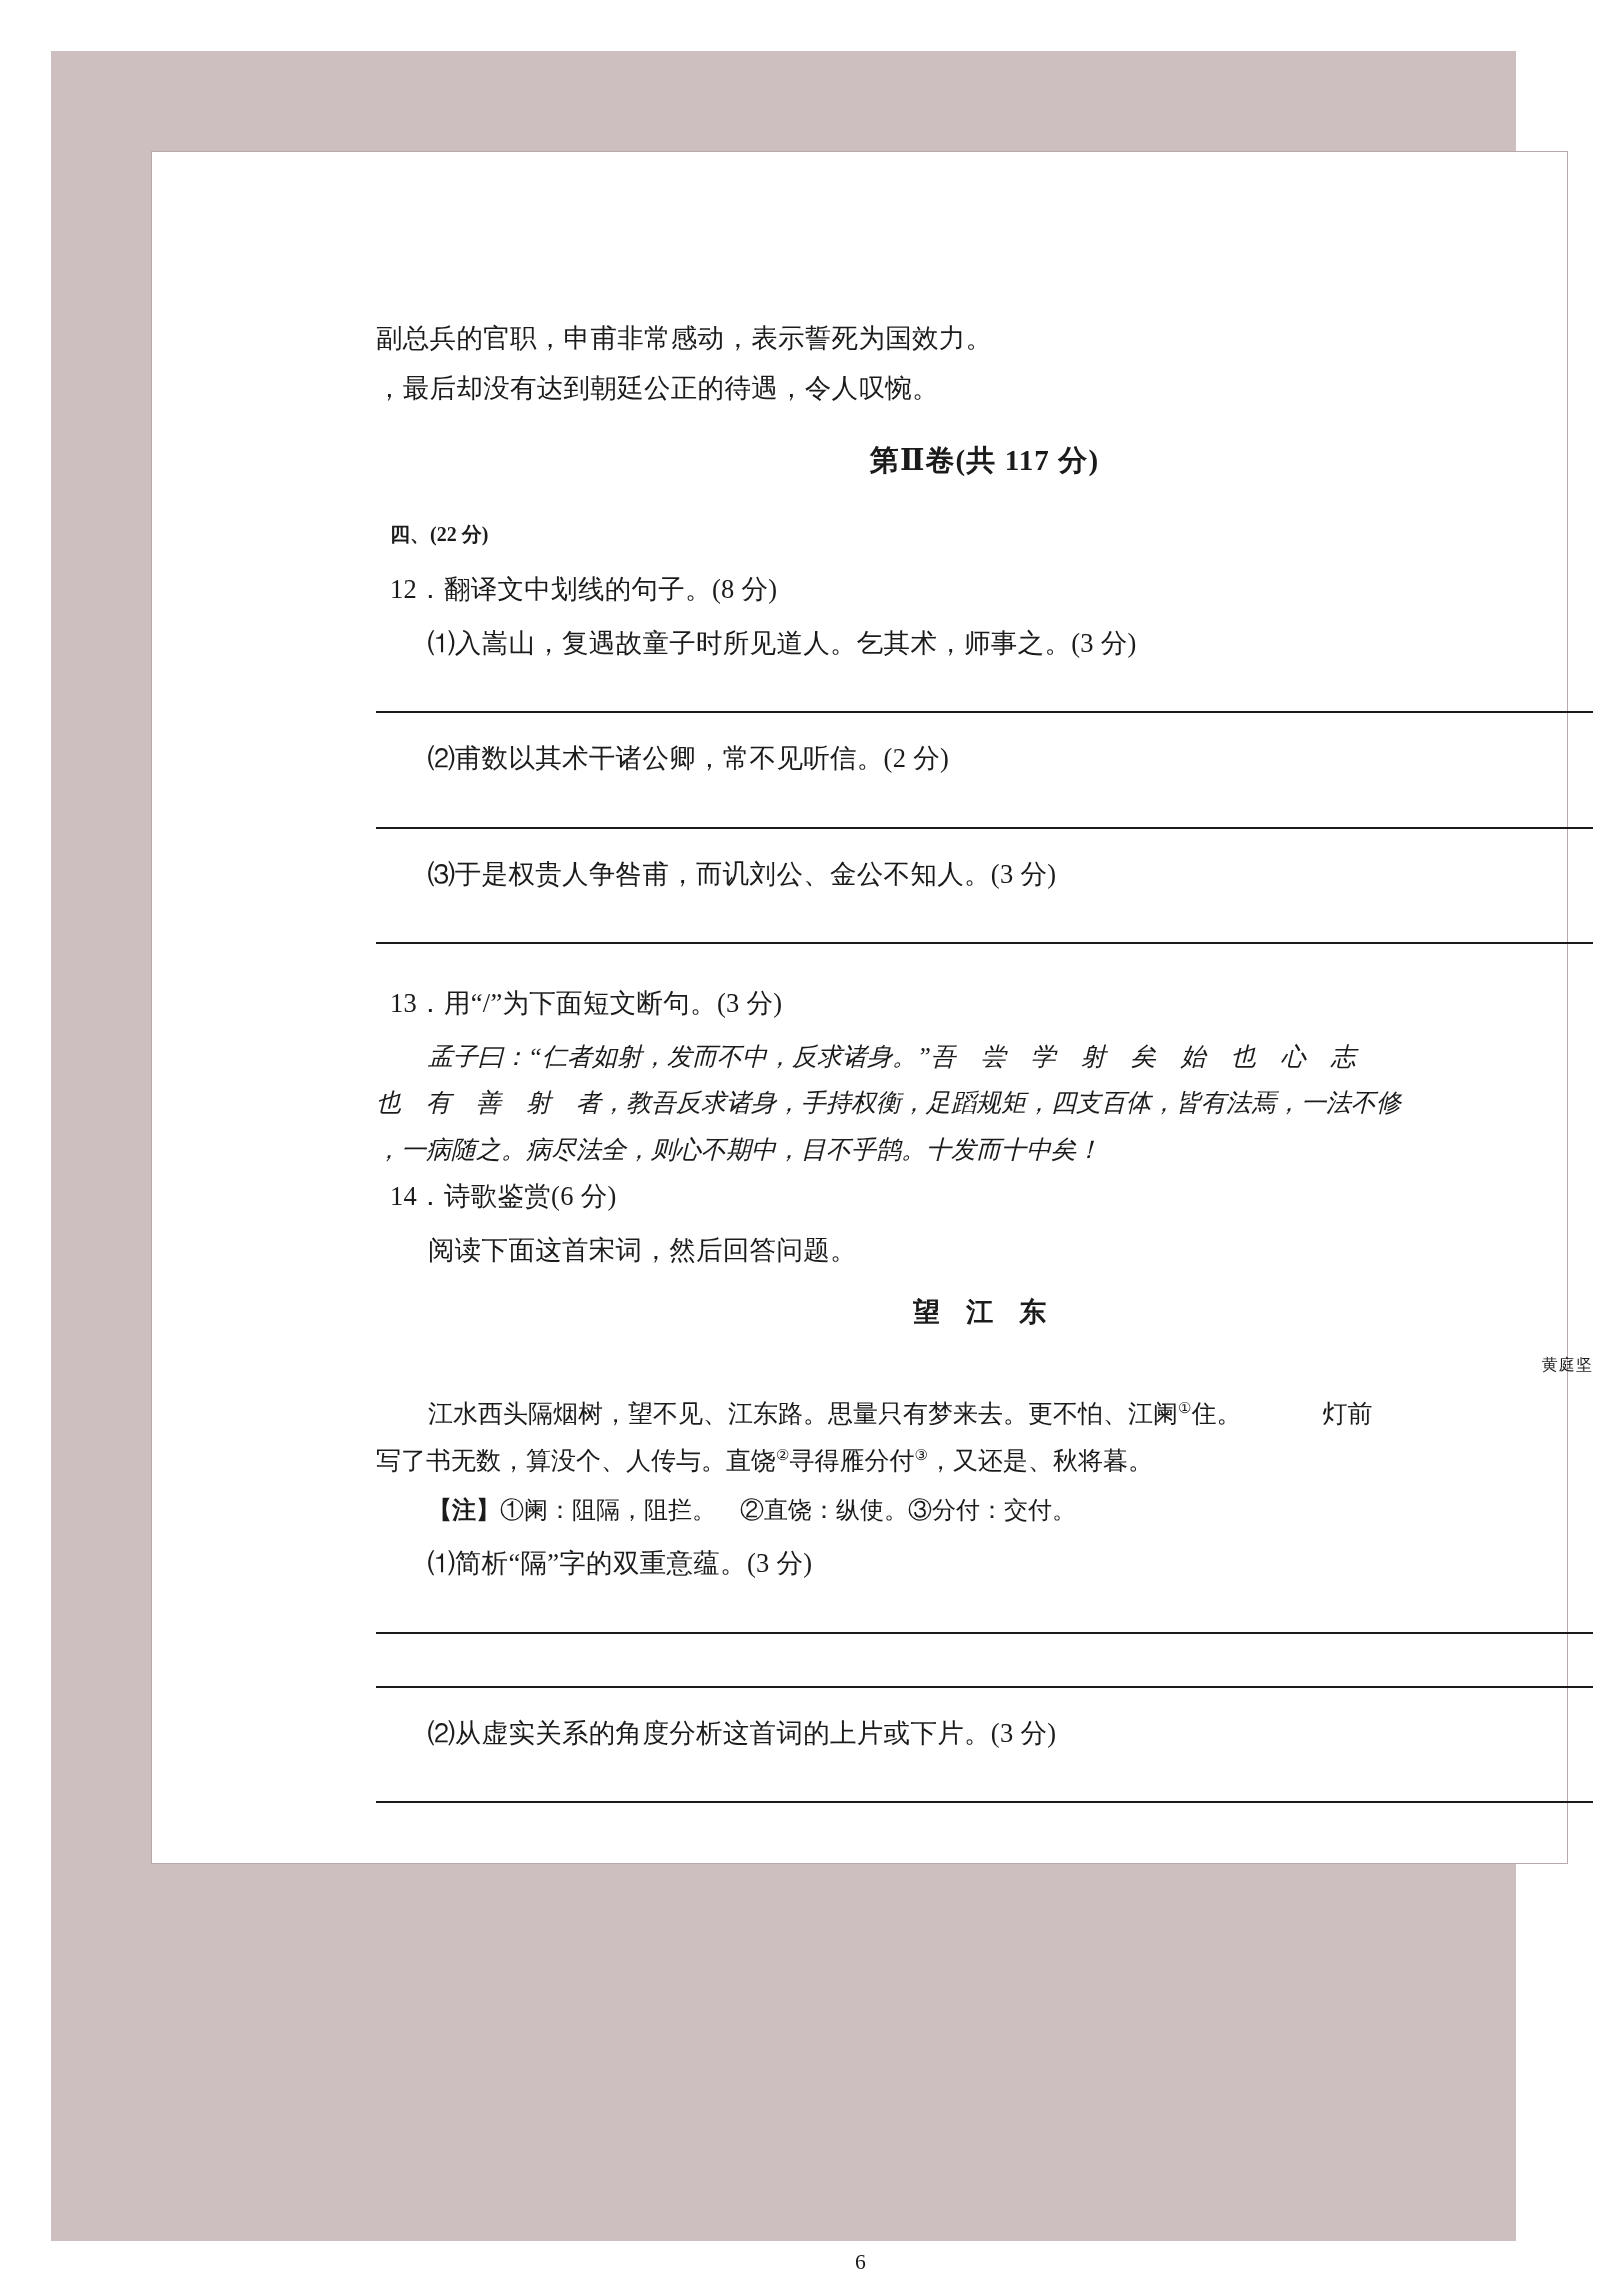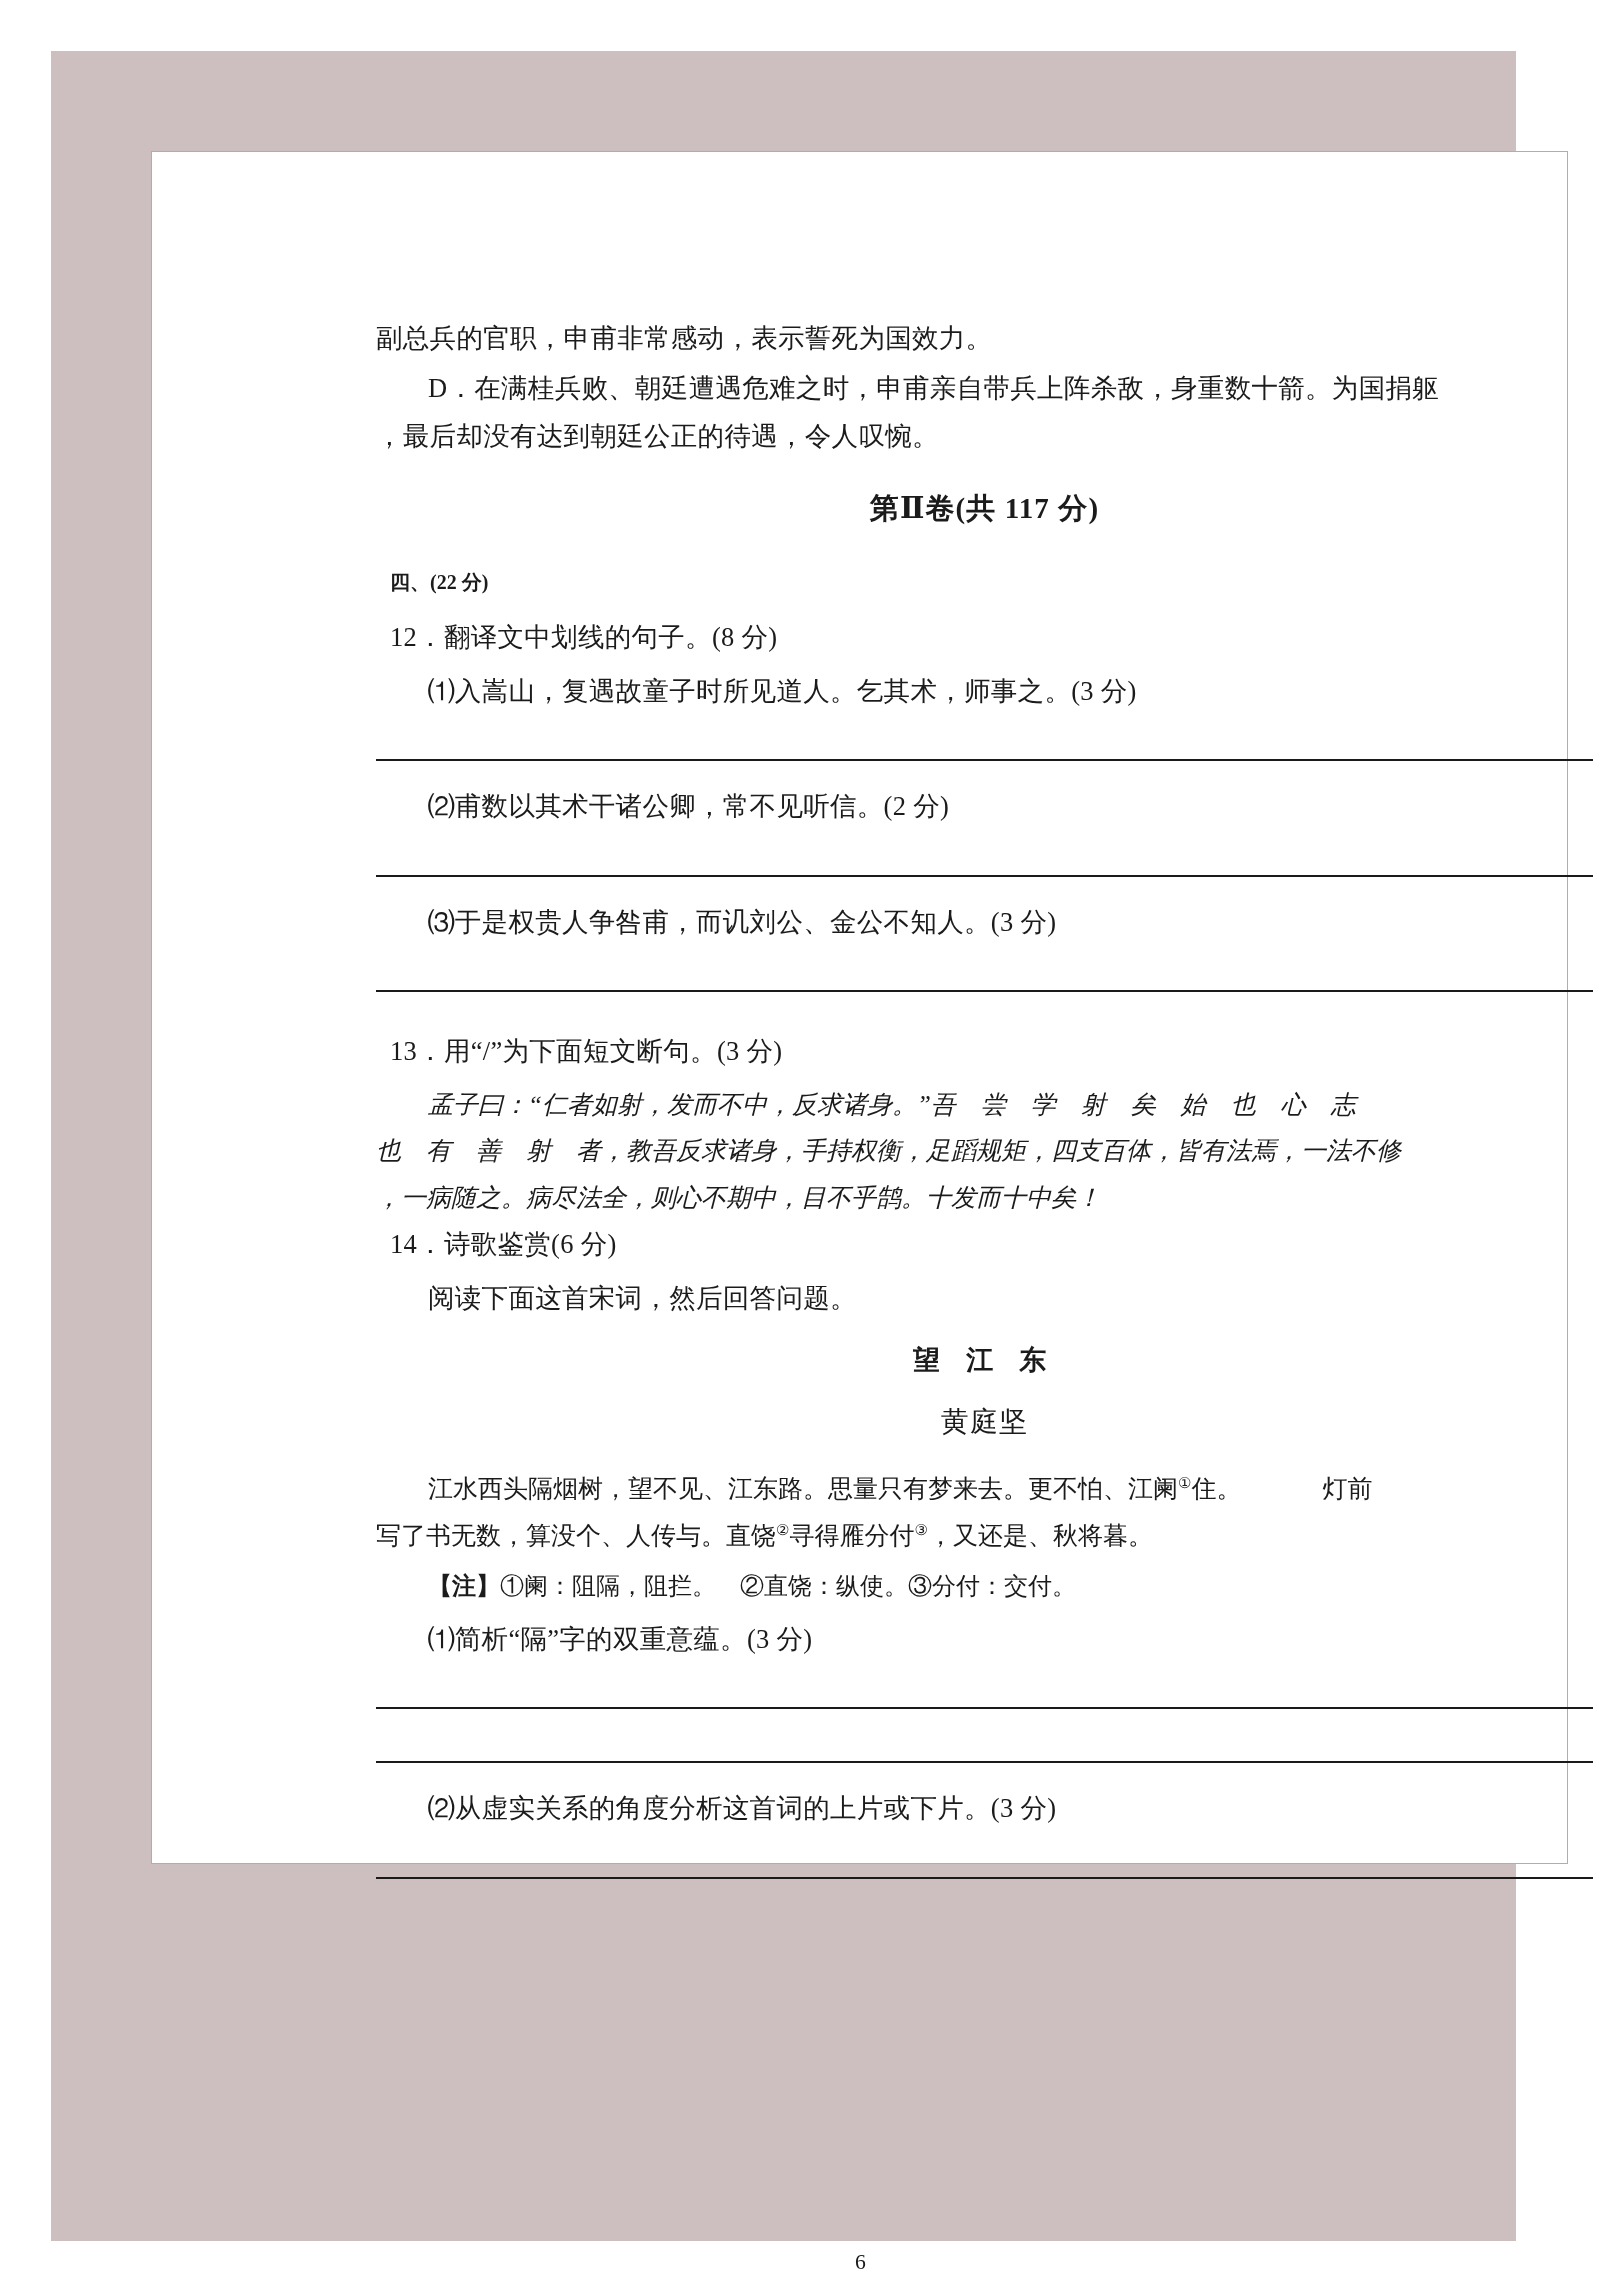--- a/index.html
+++ b/index.html
@@ -103,24 +103,24 @@
   
   .poem-title {
     text-align: center;
     font-weight: bold;
     font-size: 27px;
     letter-spacing: 9.7px;
     margin-top: 31px;
     margin-bottom: 25px;
   }
   .poem-author {
-    text-align: center;
-    font-size: 28px;
+    text-align: right;
+    font-size: 16px;
     letter-spacing: 1.1px;
-    margin-bottom: 35px;
+    margin-bottom: 25px;
   }
   .poem-line {
     font-family: "Liberation Serif", "DejaVu Serif", serif;
     font-size: 25px;
     line-height: 1.0;
     white-space: nowrap;
     margin-bottom: 21.6px;
   }
   .poem-line.first { text-indent: 52px; }
   .gap { display: inline-block; width: 81px; }
@@ -151,21 +151,20 @@
 </head>
 <body>
 
 <div id="page-frame">
   <div id="paper-sheet">
 
     <div id="content">
 
       <div class="line blk">副总兵的官职，申甫非常感动，表示誓死为国效力。</div>
 
-      <div class="line" style="text-indent:52px; margin-bottom:21.6px;">D．在满桂兵败、朝廷遭遇危难之时，申甫亲自带兵上阵杀敌，身重数十箭。为国捐躯</div>
       <div class="line blk">，最后却没有达到朝廷公正的待遇，令人叹惋。</div>
 
       <div class="juan-heading">第Ⅱ卷(共 117 分)</div>
 
       <div class="sec-heading">四、(22 分)</div>
 
       <div class="line qnum">12．翻译文中划线的句子。(8 分)</div>
 
       <div class="line subq">⑴入嵩山，复遇故童子时所见道人。乞其术，师事之。(3 分)</div>
       <div class="rule-slot"></div>

